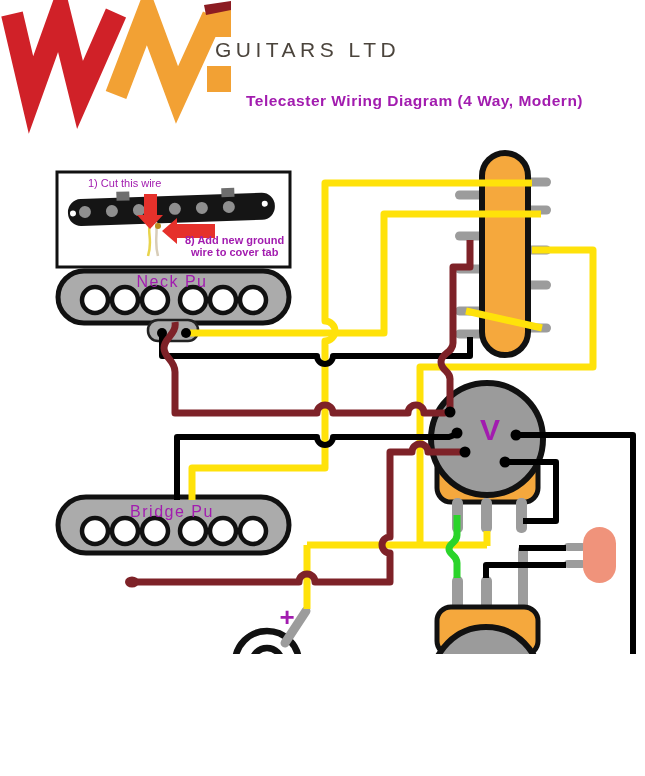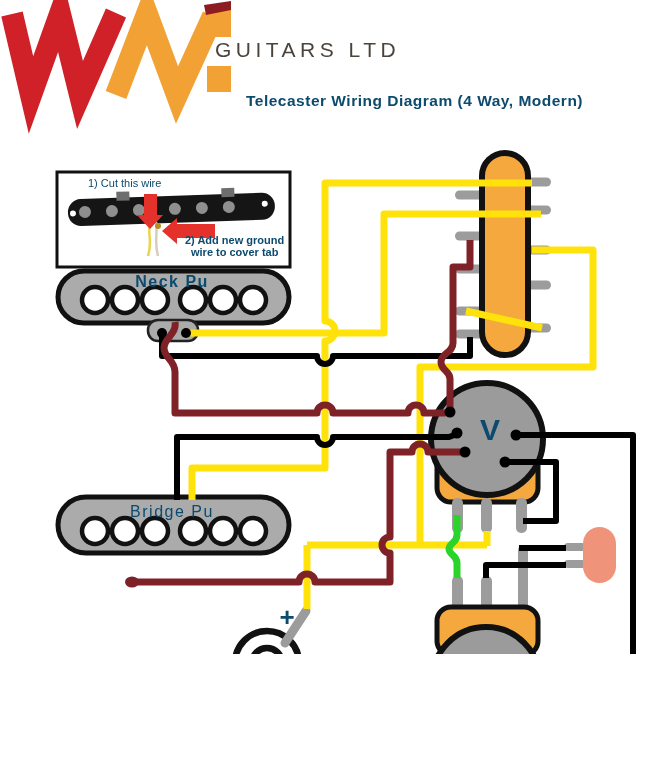--- a/index.html
+++ b/index.html
@@ -1,28 +1,28 @@
 <!DOCTYPE html>
 <html><head>
 <meta charset="utf-8">
 <style>
   html,body{margin:0;padding:0;background:#fff;}
   #canvas{
     position:relative;width:645px;height:654px;background:#fff;overflow:hidden;
     font-family:"Liberation Sans",sans-serif;
   }
   #diagram-svg{position:absolute;left:0;top:0;}
-  .txt{position:absolute;color:#0c4a6e;white-space:nowrap;}
+  .txt{position:absolute;color:#a21caf;white-space:nowrap;}
   .centered{transform:translate(-50%,-50%);}
   #company-name{left:215px;top:38px;font-size:21px;font-weight:400;letter-spacing:4.5px;color:#4b443c;}
   #page-title{left:246px;top:92px;font-size:15.5px;font-weight:bold;letter-spacing:0.5px;}
   #inset-step1{left:88px;top:177px;font-size:11px;font-weight:normal;}
   #inset-step2a{left:185px;top:234px;font-size:11px;font-weight:bold;}
   #inset-step2b{left:191px;top:246px;font-size:11px;font-weight:bold;}
-  #neck-label{left:172px;top:282px;font-size:16px;font-weight:bold;letter-spacing:1.5px;}
+  #neck-label{left:172px;top:282px;font-size:16px;font-weight:normal;letter-spacing:1.5px;}
   #bridge-label{left:172px;top:512px;font-size:16px;font-weight:normal;letter-spacing:1.5px;}
   #ground-label{left:35px;top:564px;font-size:15px;font-weight:bold;letter-spacing:1px;}
   #volume-label{left:490px;top:430px;font-size:30px;font-weight:bold;}
   #tone-label{left:487px;top:678px;font-size:30px;font-weight:bold;}
   #jack-plus{left:287px;top:617px;font-size:26px;font-weight:bold;}
   #jack-minus{left:256px;top:713px;font-size:20px;font-weight:bold;}
   #footer-note{left:25px;top:739px;font-size:16px;font-weight:bold;letter-spacing:0.5px;}
 </style>
 </head>
 <body>
@@ -161,21 +161,21 @@
     <circle cx="516" cy="435" r="5.5"></circle>
     <circle cx="505" cy="462" r="5.5"></circle>
     <circle cx="505" cy="663" r="5.5"></circle>
     <circle cx="466" cy="711" r="5.5"></circle>
   </g>
 </svg>
 
 <div class="txt" id="company-name">GUITARS LTD</div>
 <div class="txt" id="page-title">Telecaster Wiring Diagram (4 Way, Modern)</div>
 <div class="txt" id="inset-step1">1) Cut this wire</div>
-<div class="txt" id="inset-step2a">2) Add new ground</div>
+<div class="txt" id="inset-step2a">8) Add new ground</div>
 <div class="txt" id="inset-step2b">wire to cover tab</div>
 <div class="txt centered" id="neck-label">Neck Pu</div>
 <div class="txt centered" id="bridge-label">Bridge Pu</div>
 <div class="txt centered" id="volume-label">V</div>
 <div class="txt centered" id="tone-label">⊥</div>
 <div class="txt centered" id="jack-plus">+</div>
 <div class="txt centered" id="jack-minus">|</div>
 
 </div>
 

